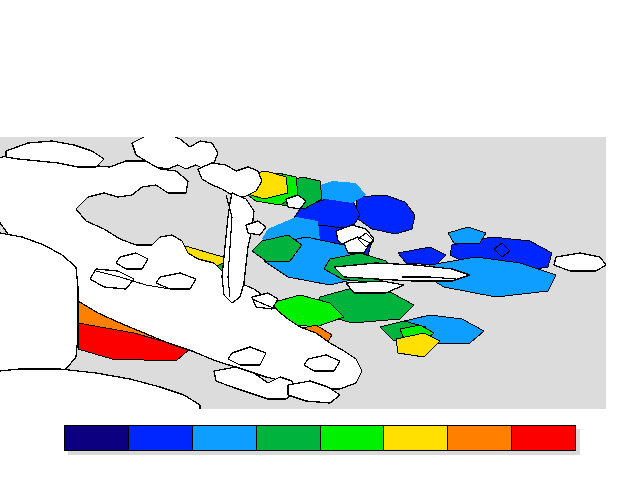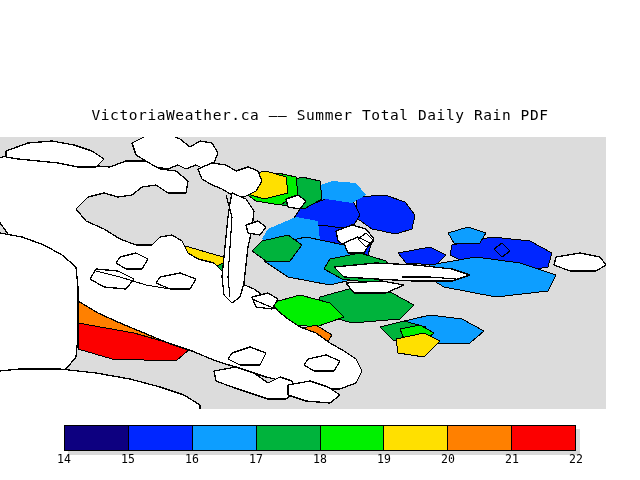--- a/index.html
+++ b/index.html
@@ -113,21 +113,20 @@
     font-size: 7.5px;
     vertical-align: super;
     line-height: 0;
   }
 </style>
 </head>
 <body>
 
 <div id="figure">
 
-  <div id="map-title">VictoriaWeather.ca —— Summer Total Daily Rain PDF</div>
 
   <div id="map-panel">
     <svg id="map-svg" width="606" height="272" viewBox="0 0 606 272" shape-rendering="crispEdges">
 
       <rect x="0" y="0" width="606" height="272" fill="#dcdcdc"></rect>
 
       <g>
 
         <path fill="#0026ff" stroke="#000" stroke-width="1" d="M357,60 L385,58 L405,65 L415,78 L412,92 L396,97 L372,92 L355,80 Z"></path>
         <path fill="#0026ff" stroke="#000" stroke-width="1" d="M300,72 L330,60 L352,62 L360,78 L350,94 L330,102 L306,96 L292,84 Z"></path>
@@ -242,26 +241,15 @@
         <div class="cb-band" style="background: rgb(0, 38, 255);"></div>
         <div class="cb-band" style="background: rgb(13, 158, 255);"></div>
         <div class="cb-band" style="background: rgb(0, 179, 60);"></div>
         <div class="cb-band" style="background: rgb(0, 240, 0);"></div>
         <div class="cb-band" style="background: rgb(255, 224, 0);"></div>
         <div class="cb-band" style="background: rgb(255, 128, 0);"></div>
         <div class="cb-band" style="background: rgb(252, 0, 0);"></div>
       </div>
   </div>
 
-  <div id="colorbar-ticklabels">
-      <span class="cb-tick" style="left: 0px;">14</span>
-      <span class="cb-tick" style="left: 64px;">15</span>
-      <span class="cb-tick" style="left: 128px;">16</span>
-      <span class="cb-tick" style="left: 192px;">17</span>
-      <span class="cb-tick" style="left: 256px;">18</span>
-      <span class="cb-tick" style="left: 320px;">19</span>
-      <span class="cb-tick" style="left: 384px;">20</span>
-      <span class="cb-tick" style="left: 448px;">21</span>
-      <span class="cb-tick" style="left: 512px;">22</span>
-    </div>
 
 
 </div>
 
 </body></html>

